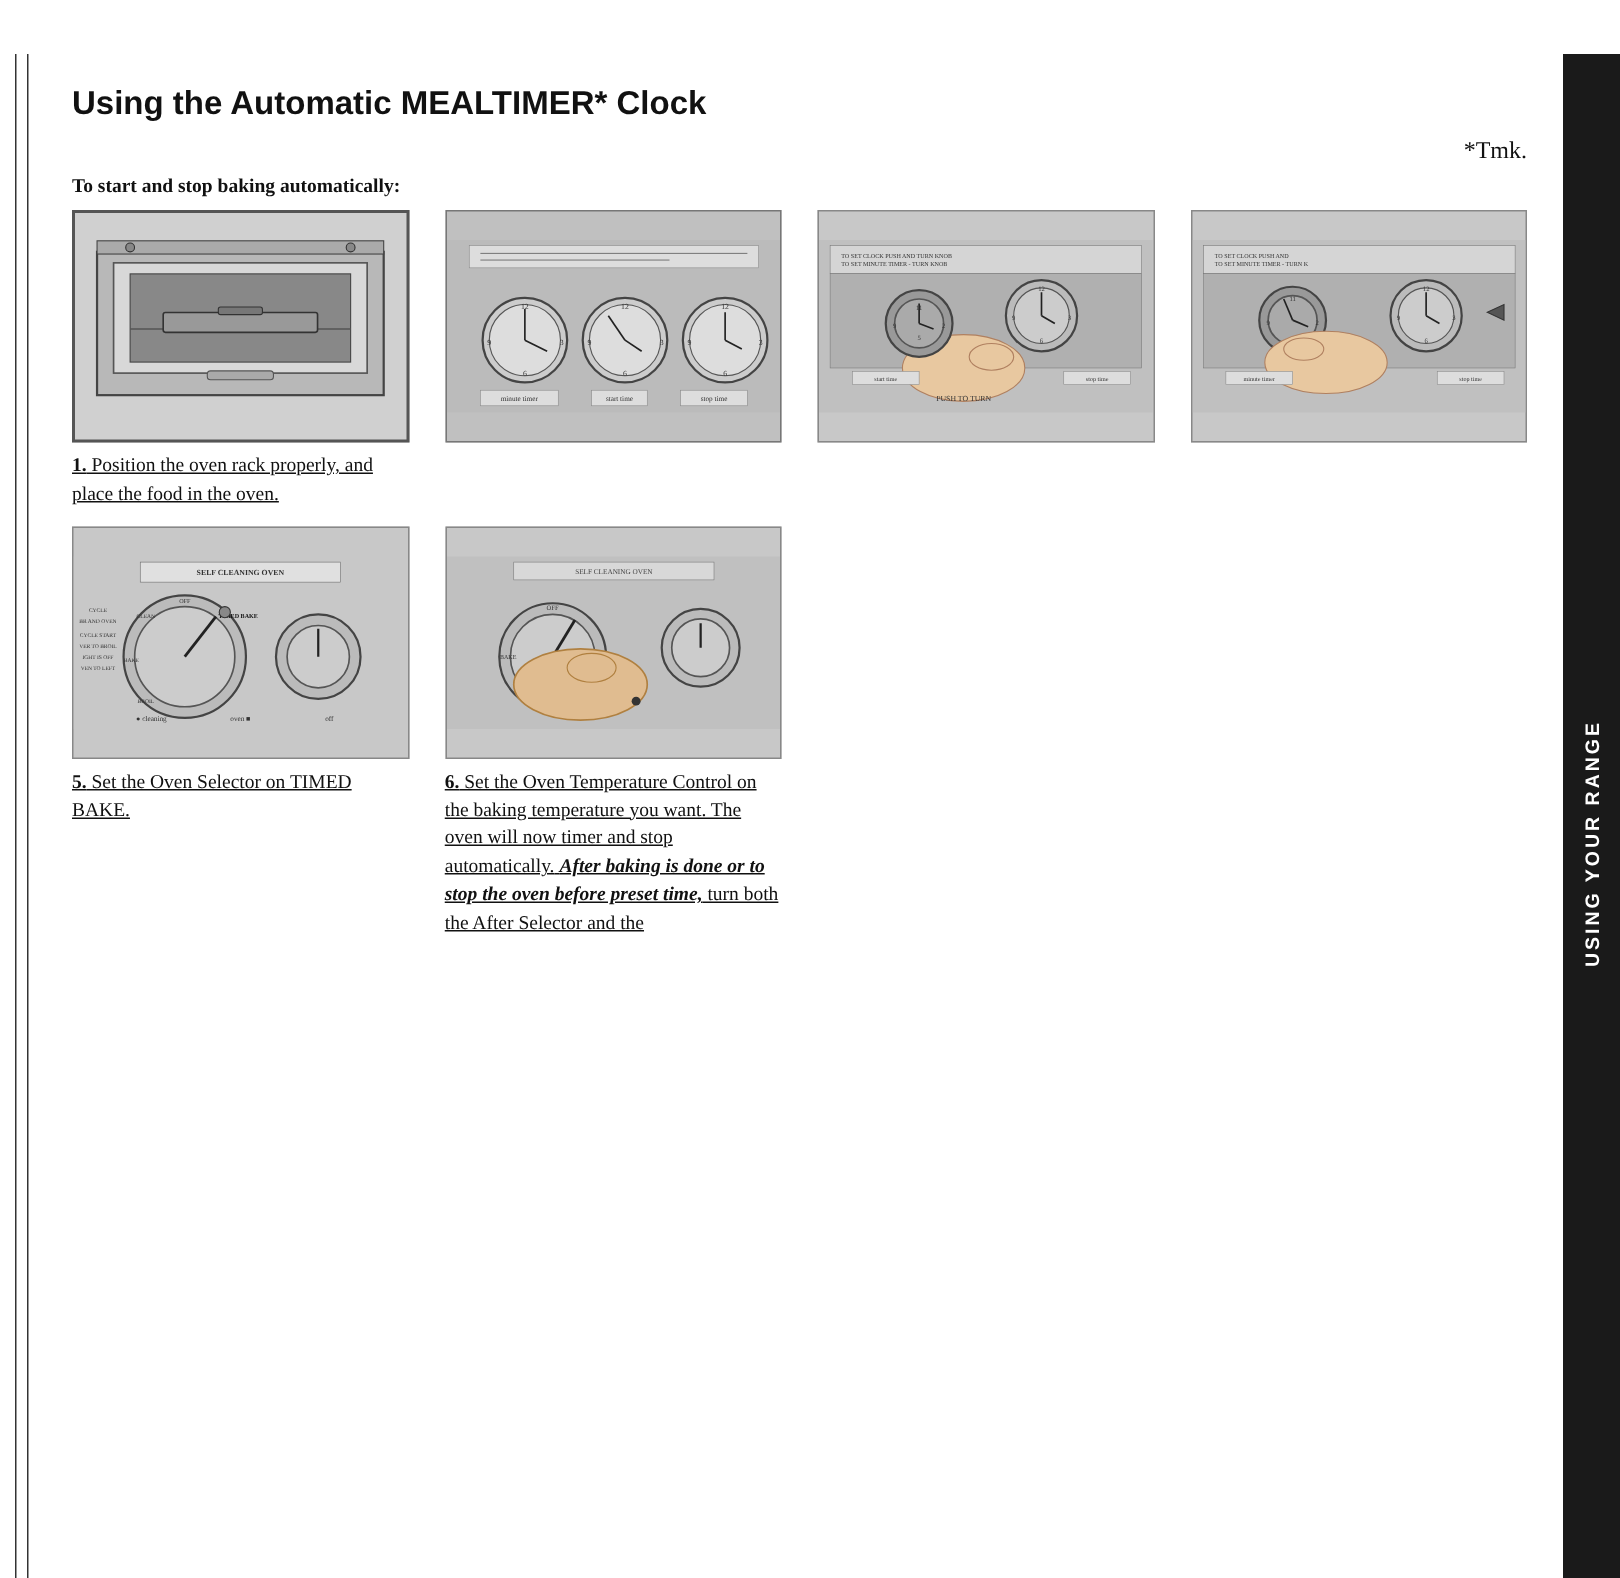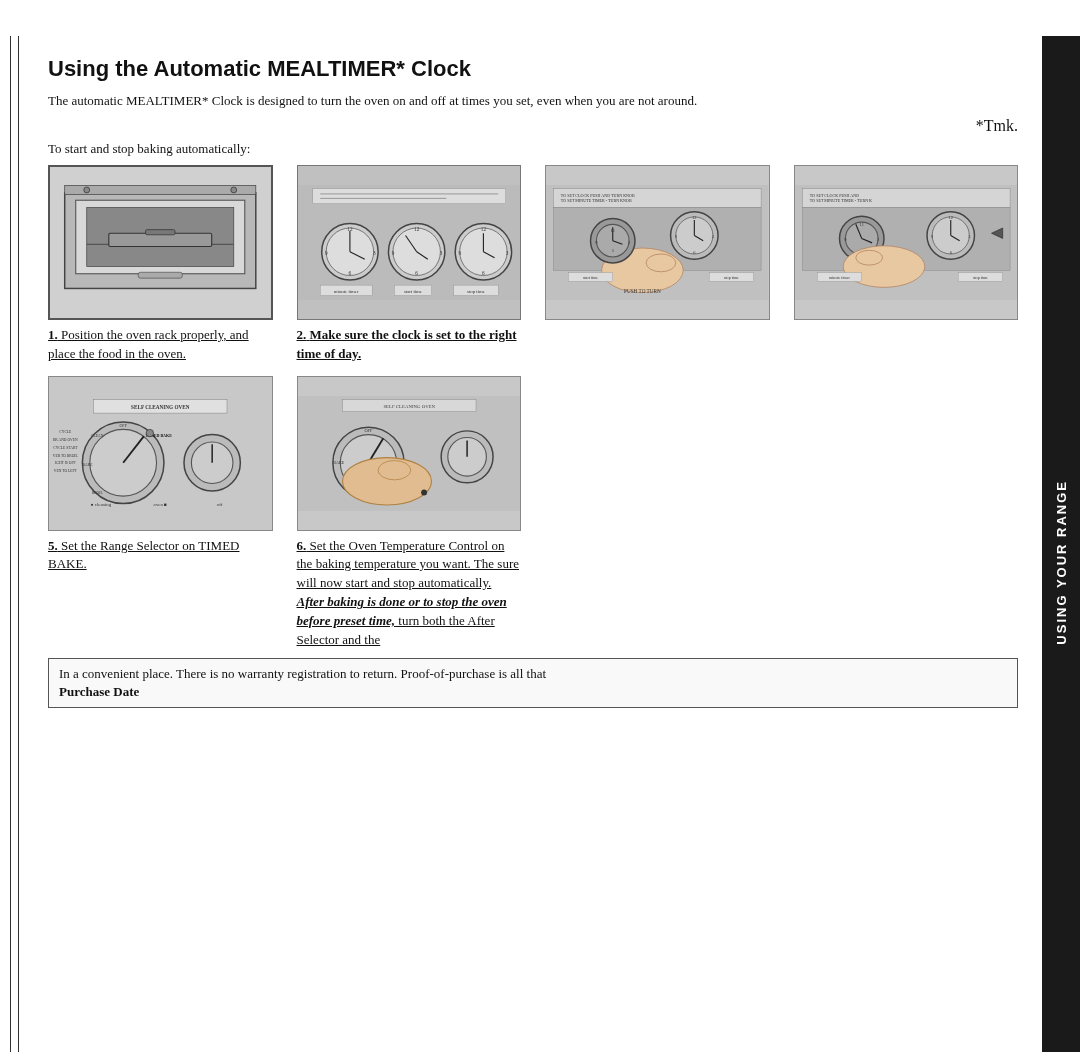--- a/index.html
+++ b/index.html
@@ -84,21 +84,21 @@
     }
     .intro-text .bold { font-weight: bold; }
 
     .tmk-note {
       text-align: right;
       font-size: 16px;
       margin-bottom: 6px;
     }
 
     .section-heading {
-      font-weight: normal;
+      font-weight: bold;
       font-size: 13px;
       margin-bottom: 8px;
       font-style: normal;
     }
 
     
     .steps-grid {
       display: grid;
       grid-template-columns: 1fr 1fr 1fr 1fr;
       gap: 12px 24px;
@@ -168,23 +168,20 @@
 
   <div class="left-margin">
     <div class="margin-line margin-line-1"></div>
     <div class="margin-line margin-line-2"></div>
   </div>
 
   <div class="main-content">
 
     <h1 class="page-title">Using the Automatic MEALTIMER* Clock</h1>
 
-    <p class="intro-text">
-      <span>The automatic MEALTIMER* Clock is designed to turn the oven on and off at times you set, even when you are not around.</span>
-    </p>
 
 
     <p class="tmk-note">*Tmk.</p>
 
     <p class="section-heading">To start and stop baking automatically:</p>
 
     <div class="steps-grid">
 
       <div class="step-block">
         <div class="step-image oven-illus">
@@ -257,23 +254,20 @@
             <line x1="250" y1="90" x2="265" y2="98" stroke="#222" stroke-width="1.5"></line>
 
             <rect x="30" y="135" width="70" height="14" fill="#ddd" stroke="#888" stroke-width="0.5"></rect>
             <text x="65" y="145" text-anchor="middle" font-size="6.5" fill="#333">minute timer</text>
             <rect x="130" y="135" width="50" height="14" fill="#ddd" stroke="#888" stroke-width="0.5"></rect>
             <text x="155" y="145" text-anchor="middle" font-size="6.5" fill="#333">start time</text>
             <rect x="210" y="135" width="60" height="14" fill="#ddd" stroke="#888" stroke-width="0.5"></rect>
             <text x="240" y="145" text-anchor="middle" font-size="6.5" fill="#333">stop time</text>
           </svg>
         </div>
-        <p class="step-text">
-          <span class="step-number">2.</span> <span class="bold">Make sure the clock is set to the right time of day.</span>
-        </p>
       </div>
 
       <div class="step-block">
         <div class="step-image">
           <svg viewBox="0 0 300 155" xmlns="http://www.w3.org/2000/svg">
             <rect x="0" y="0" width="300" height="155" fill="#c0c0c0"></rect>
 
             <rect x="10" y="5" width="280" height="25" fill="#d5d5d5" stroke="#777" stroke-width="0.5"></rect>
             <text x="20" y="16" font-size="5.5" fill="#333">TO SET CLOCK PUSH AND TURN KNOB</text>
             <text x="20" y="23" font-size="5.5" fill="#333">TO SET MINUTE TIMER - TURN KNOB</text>
@@ -384,21 +378,21 @@
             <circle cx="220" cy="90" r="38" fill="#bbb" stroke="#444" stroke-width="2"></circle>
             <circle cx="220" cy="90" r="28" fill="#ccc" stroke="#555" stroke-width="1.5"></circle>
             <line x1="220" y1="90" x2="220" y2="65" stroke="#222" stroke-width="2"></line>
 
             <text x="70" y="148" text-anchor="middle" font-size="6.5" fill="#333">● cleaning</text>
             <text x="150" y="148" text-anchor="middle" font-size="6.5" fill="#333">oven ■</text>
             <text x="230" y="148" text-anchor="middle" font-size="6.5" fill="#333">off</text>
           </svg>
         </div>
         <p class="step-text">
-          <span class="step-number">5.</span><span> Set the Range Selector on TIMED BAKE.</span>
+          <span class="step-number">5.</span><span> Set the Oven Selector on TIMED BAKE.</span>
         </p>
       </div>
 
       <div class="step-block">
         <div class="step-image">
           <svg viewBox="0 0 300 155" xmlns="http://www.w3.org/2000/svg">
             <rect x="0" y="0" width="300" height="155" fill="#c0c0c0"></rect>
 
             <rect x="60" y="5" width="180" height="16" fill="#d8d8d8" stroke="#777" stroke-width="0.5"></rect>
             <text x="150" y="16" text-anchor="middle" font-size="6.5" fill="#444">SELF CLEANING OVEN</text>
@@ -414,32 +408,26 @@
             <ellipse cx="130" cy="100" rx="22" ry="13" fill="#e0bc90" stroke="#b08040" stroke-width="1"></ellipse>
 
             <circle cx="170" cy="130" r="4" fill="#333"></circle>
 
             <circle cx="228" cy="82" r="35" fill="#bbb" stroke="#444" stroke-width="2"></circle>
             <circle cx="228" cy="82" r="26" fill="#ccc" stroke="#555" stroke-width="1.5"></circle>
             <line x1="228" y1="82" x2="228" y2="60" stroke="#222" stroke-width="2"></line>
           </svg>
         </div>
         <p class="step-text">
-          <span class="step-number">6.</span><span> Set the Oven Temperature Control on the baking temperature you want. The sure will now start and stop automatically.</span> <span class="bold-italic">After baking is done or to stop the oven before preset time,</span><span> turn both the After Selector and the</span>
+          <span class="step-number">6.</span><span> Set the Oven Temperature Control on the baking temperature you want. The oven will now timer and stop automatically.</span> <span class="bold-italic">After baking is done or to stop the oven before preset time,</span><span> turn both the After Selector and the</span>
         </p>
       </div>
 
     </div>
 
-    <div class="bottom-section">
-      <p>
-        <span>In a convenient place. There is no warranty registration to return. Proof-of-purchase is all that</span>
-      </p>
-      <p class="purchase-date">Purchase Date</p>
-    </div>
 
   </div>
 
   <div class="right-sidebar">
     <span class="sidebar-text">Using Your Range</span>
   </div>
 
 </div>
 
 </body></html>

